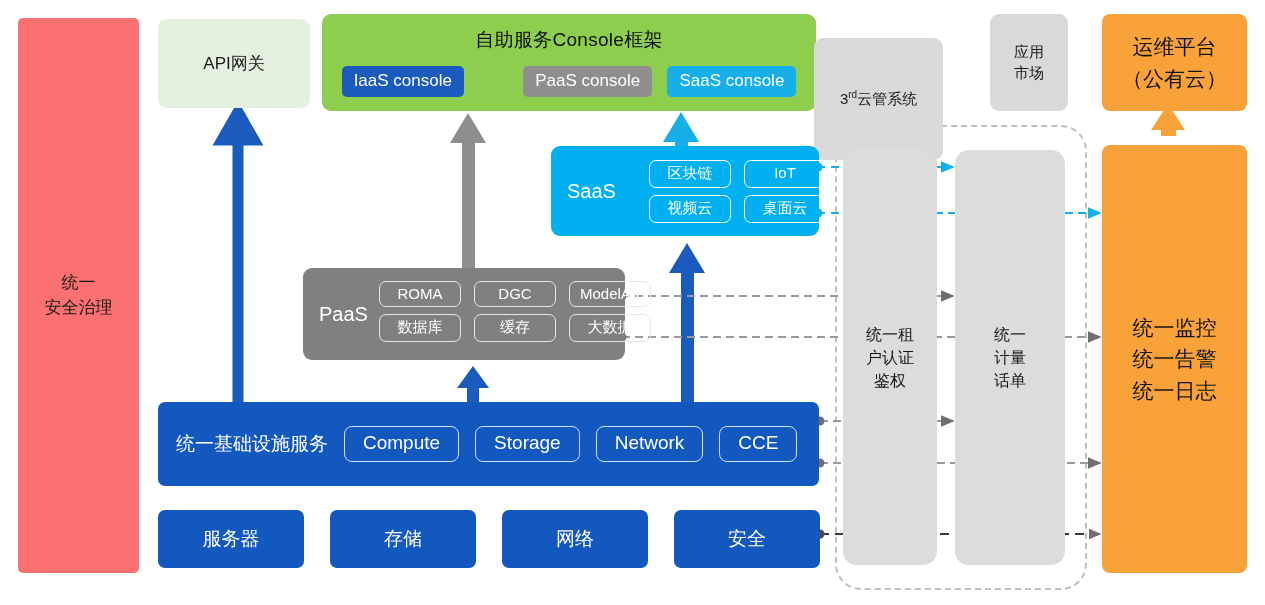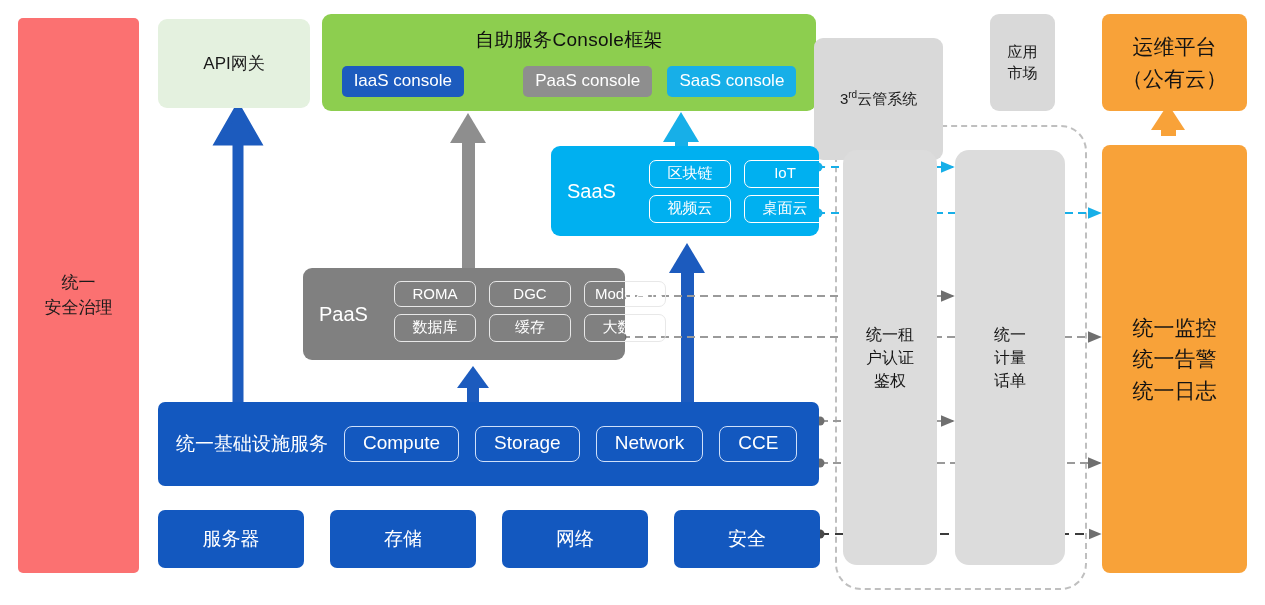--- a/index.html
+++ b/index.html
@@ -158,21 +158,21 @@
       <span class="console-chip chip-iaas">IaaS console</span>
       <span class="console-chip chip-paas">PaaS console</span>
       <span class="console-chip chip-saas">SaaS console</span>
     </div>
   </div>
 
   <div class="box panel-gray" style="left:814px;top:14px;width:129px;height:122px;margin-top:24px;">
     <span><span>3</span><sup>rd</sup><span>云管系统</span></span>
   </div>
 
-  <div class="box panel-gray" style="left:990px;top:14px;width:65px;height:97px;flex-direction:column;">
+  <div class="box panel-gray" style="left:990px;top:14px;width:78px;height:97px;flex-direction:column;">
     <span>应用</span>
     <span>市场</span>
   </div>
 
   <div class="box panel-orange" style="left:1102px;top:14px;width:145px;height:97px;flex-direction:column;">
     <span>运维平台</span>
     <span>（公有云）</span>
   </div>
 
   <div class="box panel-orange" style="left:1102px;top:145px;width:145px;height:428px;flex-direction:column;">
@@ -198,21 +198,21 @@
     <div class="tile-grid" style="--cols:2;left:98px;top:14px;">
       <span class="tile">区块链</span>
       <span class="tile">IoT</span>
       <span class="tile">视频云</span>
       <span class="tile">桌面云</span>
     </div>
   </div>
 
   <div class="box layer-paas" style="left:303px;top:268px;width:322px;height:92px;">
     <span class="layer-label">PaaS</span>
-    <div class="tile-grid" style="--cols:3;left:91px;top:13px;">
+    <div class="tile-grid" style="--cols:3;left:76px;top:13px;">
       <span class="tile">ROMA</span>
       <span class="tile">DGC</span>
       <span class="tile">ModelArts</span>
       <span class="tile">数据库</span>
       <span class="tile">缓存</span>
       <span class="tile">大数据</span>
     </div>
   </div>
 
   <div class="box layer-infra" style="left:158px;top:402px;width:661px;height:84px;">

